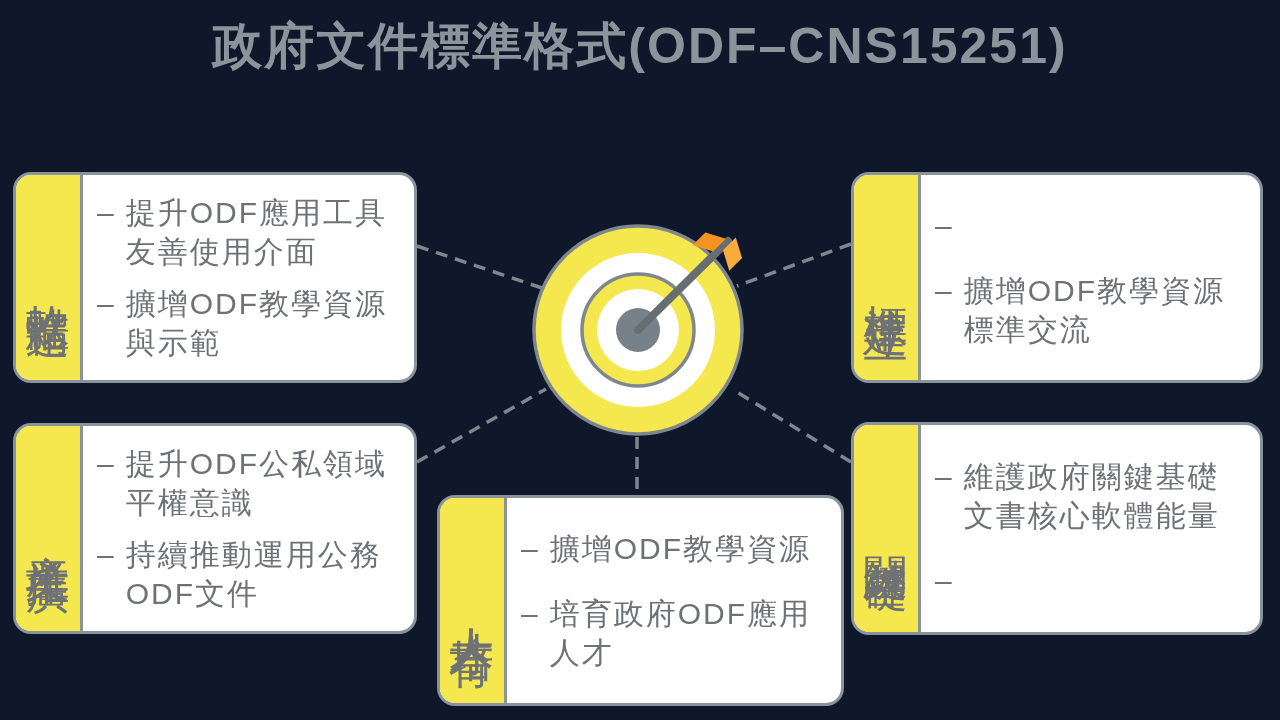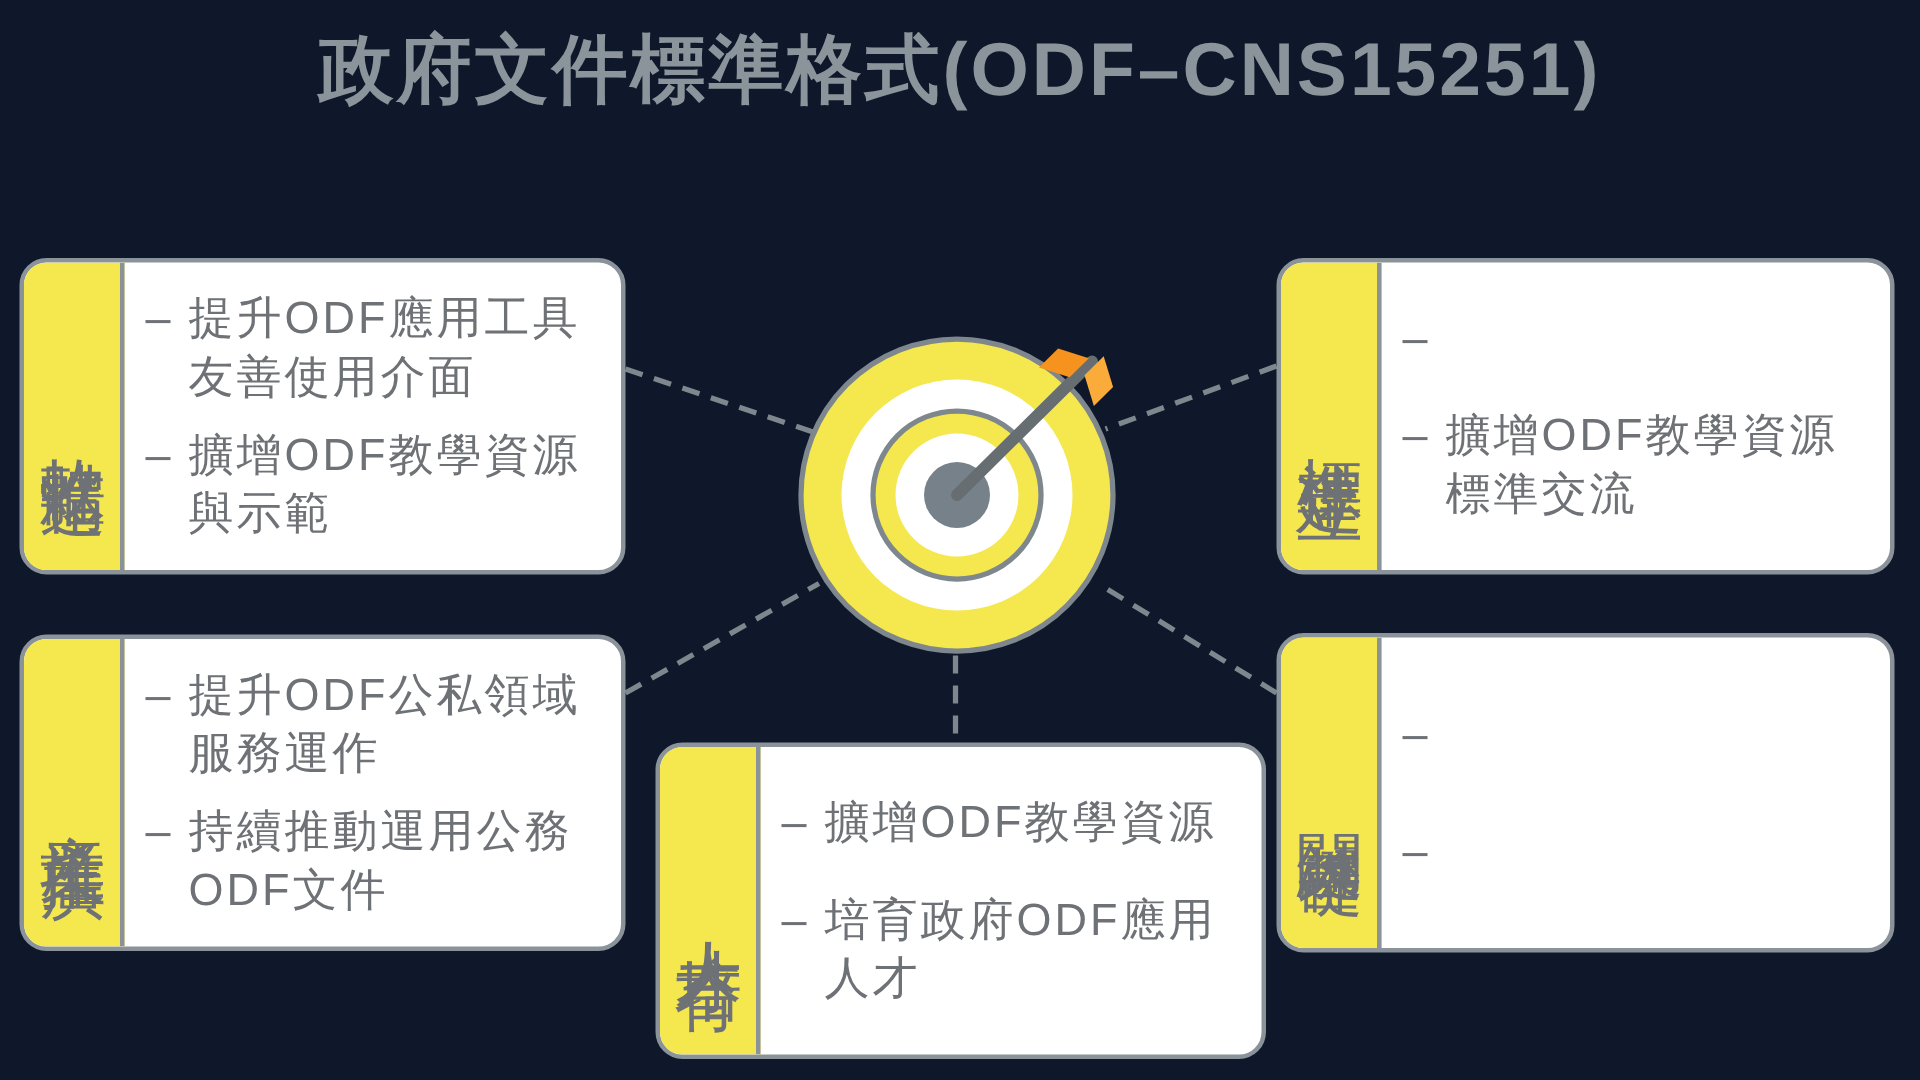--- a/index.html
+++ b/index.html
@@ -106,21 +106,21 @@
   </div>
 
   <div class="box" style="left:13px;top:423px;width:404px;height:211px;">
     <div class="box-label">
       <span>產業推廣</span>
     </div>
     <div class="box-content">
       <div class="bullet">
         <span class="dash">–</span>
         <span class="btext">提升ODF公私領域
-服務運作</span>
+平權意識</span>
       </div>
       <div class="bullet">
         <span class="dash">–</span>
         <span class="btext">持續推動運用公務
 ODF文件</span>
       </div>
     </div>
   </div>
 
   <div class="box" style="left:437px;top:495px;width:407px;height:211px;">
@@ -140,20 +140,22 @@
     </div>
   </div>
 
   <div class="box" style="left:851px;top:422px;width:412px;height:213px;">
     <div class="box-label">
       <span>關鍵基礎</span>
     </div>
     <div class="box-content">
       <div class="bullet">
         <span class="dash">–</span>
+        <span class="btext">維護政府關鍵基礎
+文書核心軟體能量</span>
       </div>
       <div class="bullet">
         <span class="dash">–</span>
       </div>
     </div>
   </div>
 
 </div>
 
 </body></html>

